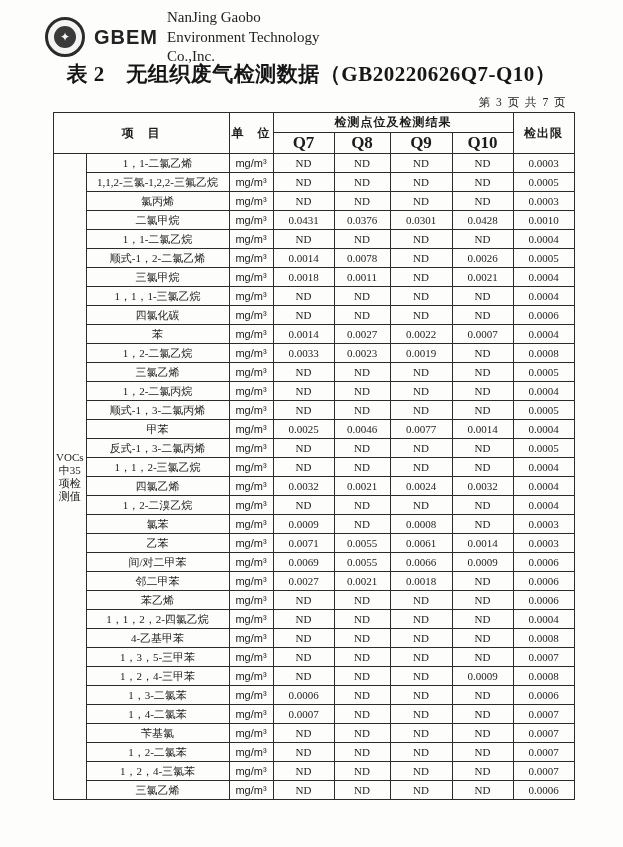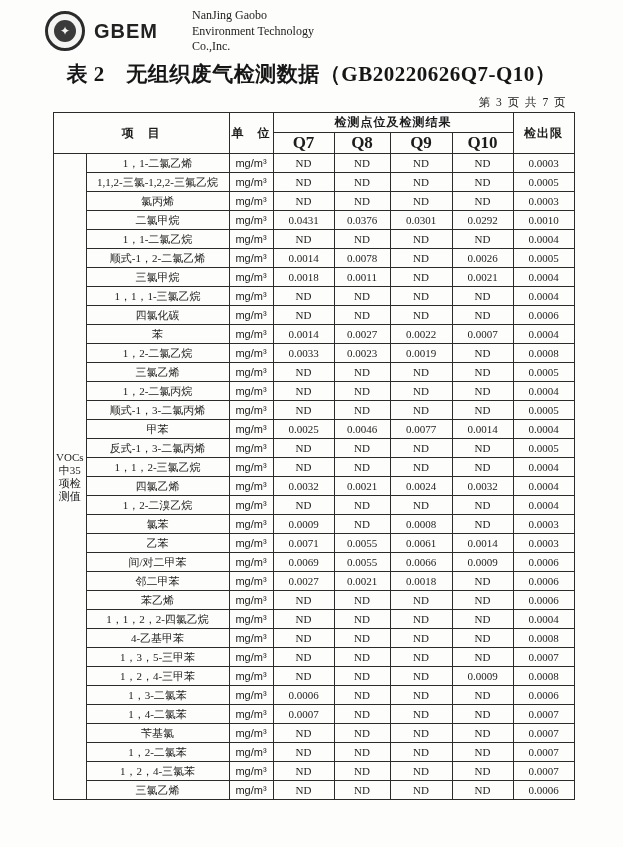--- a/index.html
+++ b/index.html
@@ -26,21 +26,21 @@
     display:flex; align-items:center; justify-content:center;
     color:#f5f5f2; font-size:12px; line-height:1;
     font-family:"DejaVu Sans",sans-serif;
   }
   .brand {
     font-family:"Liberation Sans","DejaVu Sans",sans-serif;
     font-weight:bold; font-size:20px; letter-spacing:1px; color:#222;
   }
   .company {
     font-family:"Liberation Serif","DejaVu Serif",serif;
-    font-size:12px; line-height:1.3; color:#222;margin-left:25px;
+    font-size:15px; line-height:1.3; color:#222;
   }
   .report-no {
     position:absolute; top:21px; right:11px;
     font-size:11px; letter-spacing:0.5px; color:#1d1d1d; white-space:nowrap;
   }
 
   
   .title {
     position:absolute; top:60px; left:0; width:100%;
     text-align:center; font-size:21px; font-weight:bold;
@@ -152,21 +152,21 @@
           <td class="value-cell">ND</td>
           <td class="value-cell">ND</td>
           <td class="limit-cell">0.0003</td>
         </tr>
         <tr>
           <td class="item-cell">二氯甲烷</td>
           <td class="unit-cell">mg/m³</td>
           <td class="value-cell">0.0431</td>
           <td class="value-cell">0.0376</td>
           <td class="value-cell">0.0301</td>
-          <td class="value-cell">0.0292</td>
+          <td class="value-cell">0.0428</td>
           <td class="limit-cell">0.0010</td>
         </tr>
         <tr>
           <td class="item-cell">1，1-二氯乙烷</td>
           <td class="unit-cell">mg/m³</td>
           <td class="value-cell">ND</td>
           <td class="value-cell">ND</td>
           <td class="value-cell">ND</td>
           <td class="value-cell">ND</td>
           <td class="limit-cell">0.0004</td>

